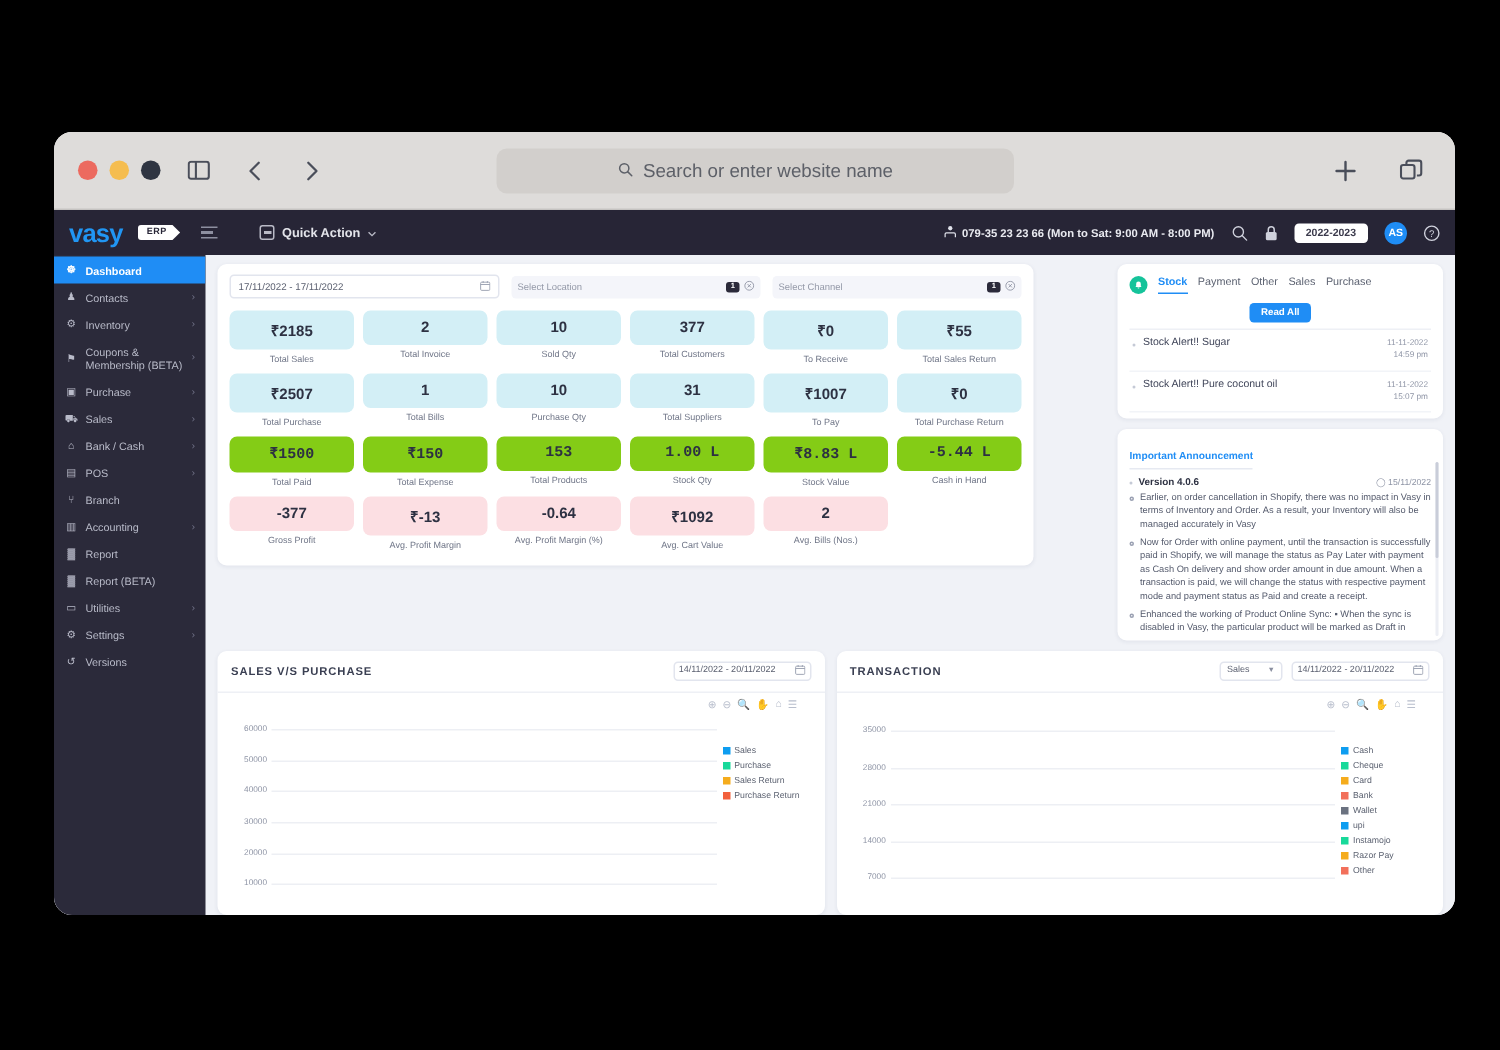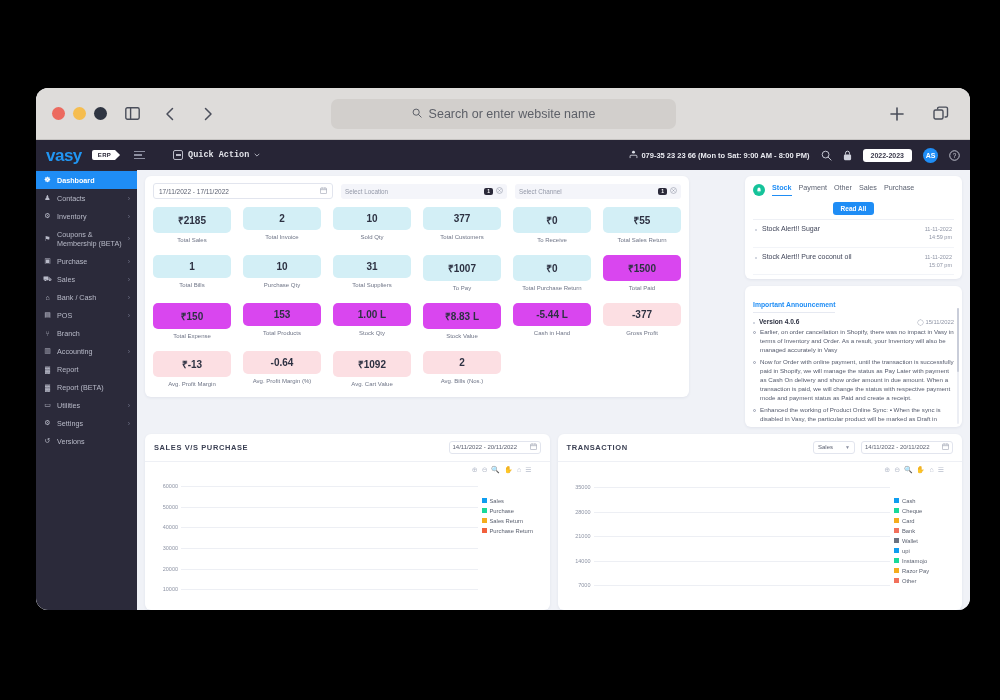--- a/index.html
+++ b/index.html
@@ -50,21 +50,21 @@
   .logo { font-size: 17px; font-weight: 800; color: #2196f3; letter-spacing: -0.5px; line-height:1; }
   .erp-badge {
     background: #fff; color: #272536; font-size: 6px; font-weight: 800;
     padding: 2px 5px 2px 6px; border-radius: 2px; letter-spacing: 0.3px;
     clip-path: polygon(0 0, 82% 0, 100% 50%, 82% 100%, 0 100%);
     padding-right: 9px;
   }
   .burger { display:flex; flex-direction:column; gap:2px; margin-left:4px; }
   .burger span { display:block; width:11px; height:1.4px; background:#8d8fa0; }
   .burger span:nth-child(2){ width:8px; }
-  .qa { display: flex; align-items: center; gap: 5px; color: #e3e4ea; font-size: 8.5px; font-weight: 600; margin-left: 18px; font-family: Liberation Mono, monospace; }
+  .qa { display: flex; align-items: center; gap: 5px; color: #e3e4ea; font-size: 8.5px; font-weight: 600; margin-left: 18px; }
   .qa-box { width:10px;height:10px;border:1.2px solid #b9bac6;border-radius:2px;display:flex;align-items:center;justify-content:center;}
   .qa-box i{display:block;width:5px;height:1.2px;background:#b9bac6;}
   .topbar-right { margin-left: auto; display: flex; align-items: center; gap: 11px; }
   .phone { color: #e9eaf0; font-size: 7.5px; font-weight: 700; display:flex; align-items:center; gap:3px;}
   .ico-btn { color: #cfd1dc; display: flex; align-items: center; }
   .year-pill { background: #fff; color: #3b3a4c; font-size: 7px; font-weight: 700; padding: 3px 8px; border-radius: 3px; }
   .avatar { width: 15px; height: 15px; border-radius: 50%; background: #1f8df5; color: #fff;
             font-size: 7px; font-weight: 700; display: flex; align-items: center; justify-content: center; }
 
   .body { flex: 1; display: flex; min-height: 0; }
@@ -94,29 +94,29 @@
   }
   .daterange .cal { margin-left: auto; color: #9aa0b0; font-size: 7px;}
   .sel {
     flex: 1; min-width: 0; height: 15px; background: #f4f5fa; border-radius: 3px;
     display: flex; align-items: center; padding: 0 4px; font-size: 6.3px; color: #9499a8; gap: 3px;
   }
   .sel .count { margin-left: auto; background:#2b2a3a;color:#fff;font-size:5px;font-weight:700;
                 padding:1px 3px;border-radius:2px;line-height:1;}
   .sel .clr { color:#8a8fa0; font-size:7px; }
 
-  .kpi-grid { display: grid; grid-template-columns: repeat(6, 1fr); row-gap: 6px; column-gap: 6px; gap: 12px; }
+  .kpi-grid { display: grid; grid-template-columns: repeat(6, 1fr); row-gap: 6px; column-gap: 6px; }
   .kpi { text-align: center; }
   .kpi-val {
     border-radius: 5px; padding: 6px 2px; font-size: 10px; font-weight: 700; color: #2d3142;
     white-space: nowrap; overflow: hidden;
   }
   .kpi-lbl { font-size: 6px; color: #6f7587; margin-top: 4px; }
   .tone-cyan .kpi-val { background: #d3eff6; }
-  .tone-lav .kpi-val { background: #d946ef; }
+  .tone-lav .kpi-val { background: #84cc16; font-family: Liberation Mono, monospace; }
   .tone-pink .kpi-val { background: #fcdfe3; }
 
   
   .right-col { flex: 0 0 265px; display: flex; flex-direction: column; gap: 7px; padding-left: 48px; }
   .notif-card { padding: 7px 8px 4px 8px; }
   .ntabs { display: flex; align-items: center; gap: 7px; }
   .bell { width: 12px; height: 12px; border-radius: 50%; background: #15c39a; color: #fff;
           font-size: 7px; display: flex; align-items: center; justify-content: center; flex: none; }
   .ntab { font-size: 7.2px; color: #5c6271; font-weight: 500; padding-bottom: 3px; }
   .ntab.active { color: #1f8df5; font-weight: 700; border-bottom: 1.5px solid #1f8df5; }
@@ -410,20 +410,24 @@
                 </div>
                 <div class="kpi tone-cyan">
                   <div class="kpi-val">₹0</div>
                   <div class="kpi-lbl">To Receive</div>
                 </div>
                 <div class="kpi tone-cyan">
                   <div class="kpi-val">₹55</div>
                   <div class="kpi-lbl">Total Sales Return</div>
                 </div>
                 <div class="kpi tone-cyan">
+                  <div class="kpi-val">₹2507</div>
+                  <div class="kpi-lbl">Total Purchase</div>
+                </div>
+                <div class="kpi tone-cyan">
                   <div class="kpi-val">1</div>
                   <div class="kpi-lbl">Total Bills</div>
                 </div>
                 <div class="kpi tone-cyan">
                   <div class="kpi-val">10</div>
                   <div class="kpi-lbl">Purchase Qty</div>
                 </div>
                 <div class="kpi tone-cyan">
                   <div class="kpi-val">31</div>
                   <div class="kpi-lbl">Total Suppliers</div>

